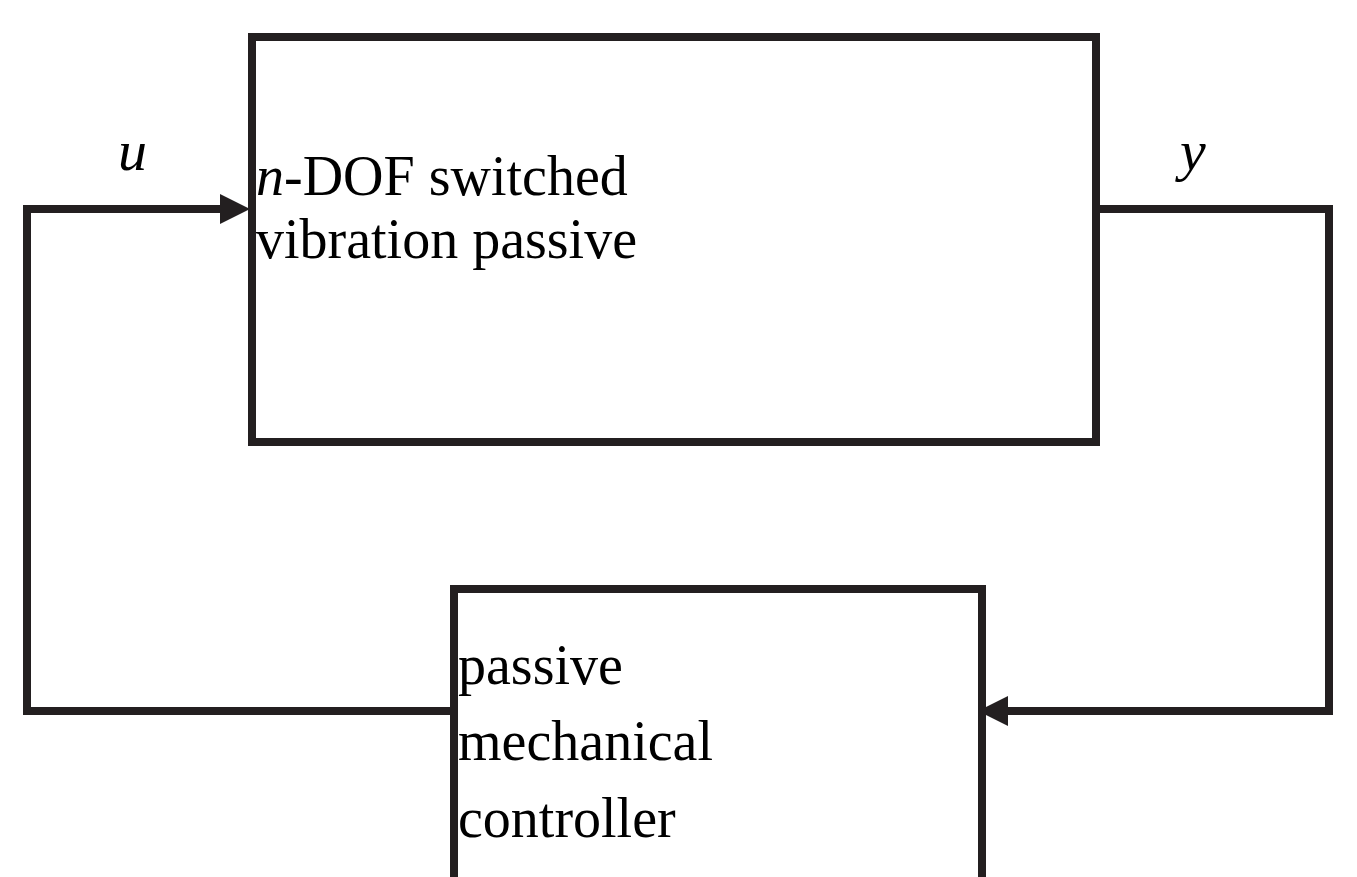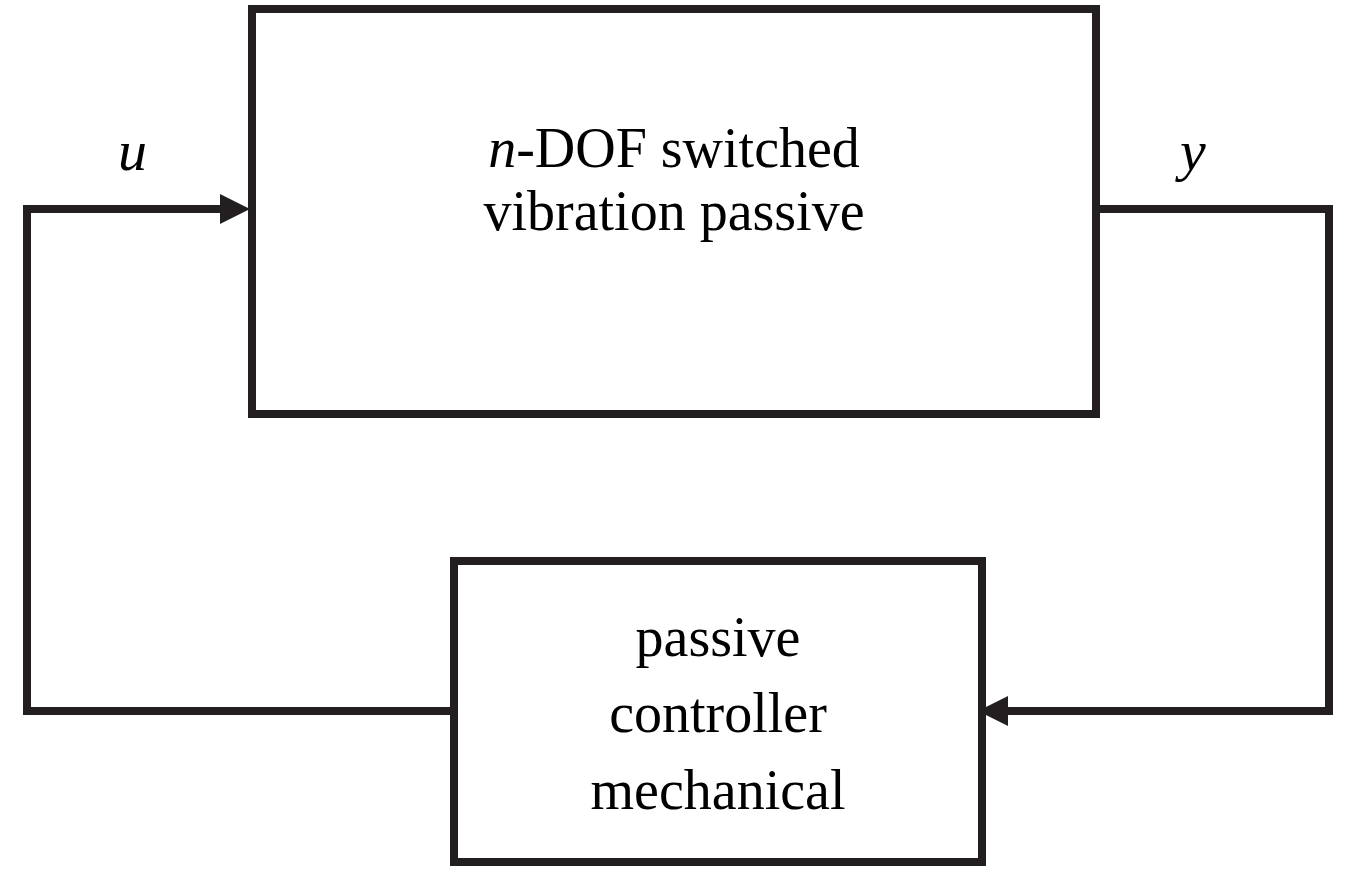--- a/index.html
+++ b/index.html
@@ -26,21 +26,22 @@
   }
 
   
   .block {
     position: absolute;
     box-sizing: border-box;
     border: 8px solid #231f20;
     background: #ffffff;
     display: flex;
     flex-direction: column;
-    align-items: center;
+    align-items: flex-start;
+    margin-top: 28px;
   }
 
   .block-line {
     font-size: 56px;
     line-height: 1.12;
     color: #000000;
     white-space: nowrap;
     text-align: center;
   }
 
@@ -121,21 +122,21 @@
 
   <div class="block" id="plant-block">
     <div class="block-line">
       <span class="var">n</span><span>-DOF switched</span>
     </div>
     <div class="block-line">vibration passive</div>
   </div>
 
   <div class="block" id="controller-block">
     <div class="block-line">passive</div>
+    <div class="block-line">mechanical</div>
     <div class="block-line">controller</div>
-    <div class="block-line">mechanical</div>
   </div>
 
   <div class="signal-label" id="label-u">u</div>
 
   <div class="signal-label" id="label-y">y</div>
 
 </div>
 
 </body></html>

